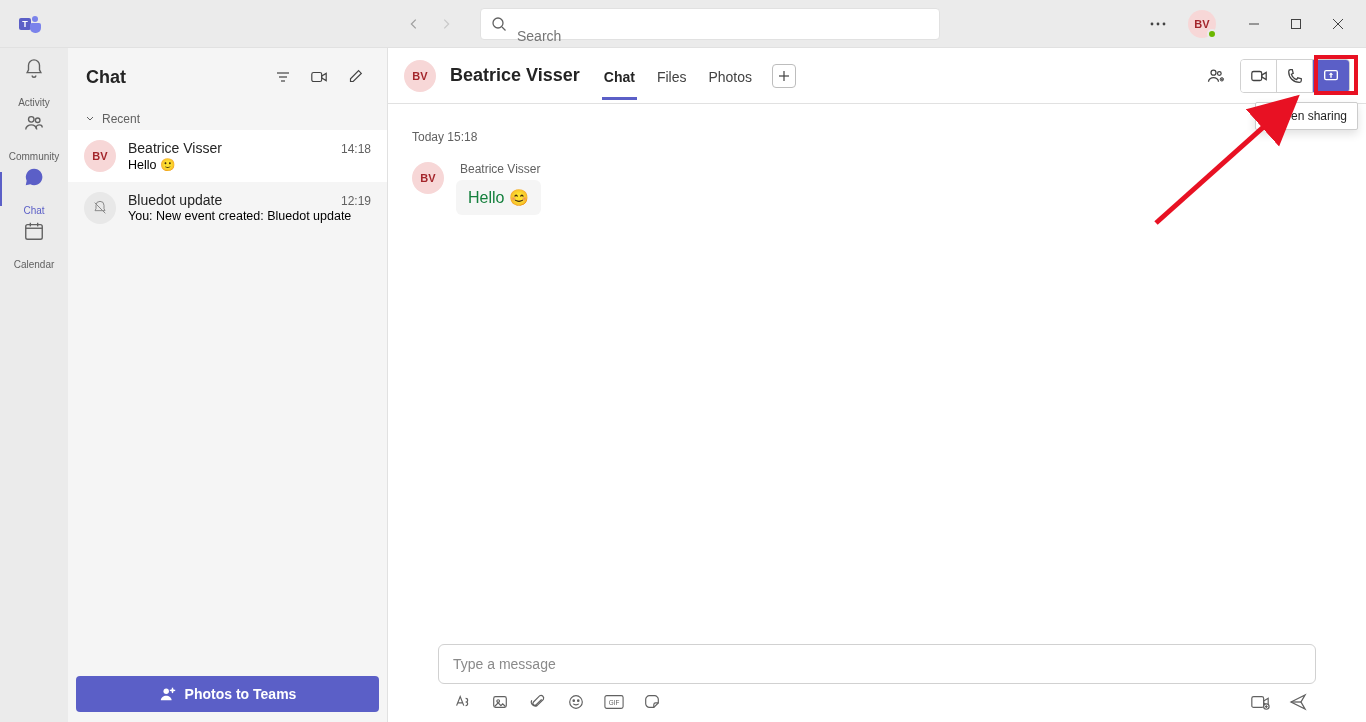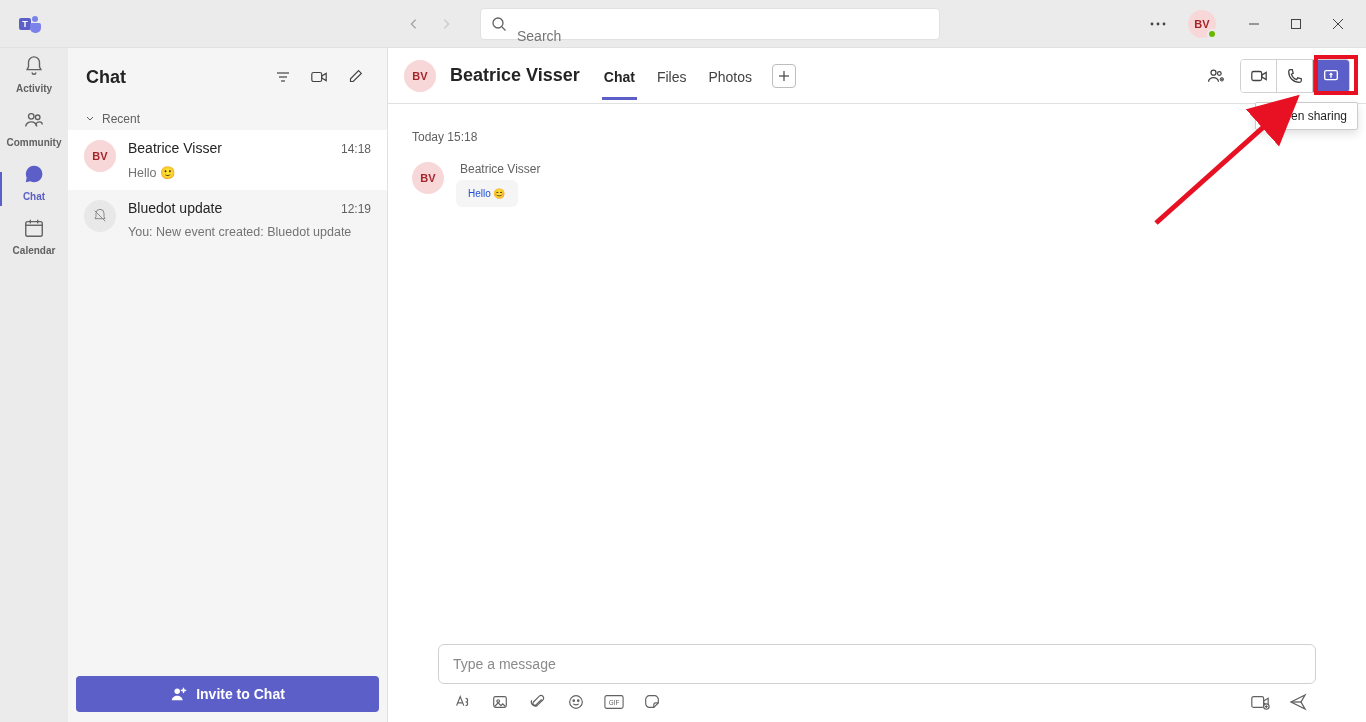--- a/index.html
+++ b/index.html
@@ -22,21 +22,21 @@
 .titlebar .win-controls { display: flex; align-items: center; gap: 2px; }
 .titlebar .win-btn { width: 40px; height: 32px; display:flex; align-items:center; justify-content:center; color:#424242; }
 .avatar-badge { width:28px; height:28px; border-radius:50%; background:#f7d7d7; color:#a4262c; font-size:11px; font-weight:600; display:flex; align-items:center; justify-content:center; position:relative; margin: 0 10px 0 6px;}
 .avatar-badge .presence { position:absolute; bottom:-1px; right:-1px; width:10px; height:10px; background:#6bb700; border:2px solid #ebebeb; border-radius:50%; }
 
 .app-body { display:flex; height: calc(100% - 48px); }
 
 .rail {
   width: 68px; background:#ebebeb; display:flex; flex-direction:column; align-items:center; padding-top:6px;
 }
-.rail-item { width:68px; height:54px; display:flex; flex-direction:column; align-items:center; justify-content:flex-start; gap:5px; color:#616161; font-size:10px; cursor:pointer; position:relative;font-weight:bold;}
+.rail-item { width:68px; height:54px; display:flex; flex-direction:column; align-items:center; justify-content:flex-end; gap:16px; color:#616161; font-size:10px; cursor:pointer; position:relative;}
 .rail-item.active { color:#5b5fc7; }
 .rail-item.active::before { content:""; position:absolute; left:0; top:10px; bottom:10px; width:2px; background:#5b5fc7; }
 .rail-item .ricon { width:24px; height:24px; display:flex; align-items:center; justify-content:center; }
 
 .chatlist {
   width: 320px; background:#f5f5f5; border-right:1px solid #e1e1e1; display:flex; flex-direction:column;
 }
 .chatlist-header {
   height:58px; display:flex; align-items:center; padding: 0 18px; gap:8px;
 }
@@ -46,21 +46,21 @@
 .chat-items { flex:1; overflow:auto; }
 .chat-item { display:flex; align-items:flex-start; padding:10px 16px; gap:12px; cursor:pointer; }
 .chat-item.selected { background:#fff; }
 .avatar { width:32px; height:32px; border-radius:50%; display:flex; align-items:center; justify-content:center; font-size:11px; font-weight:600; flex-shrink:0;}
 .avatar.pink { background:#f7d7d7; color:#a4262c; }
 .avatar.gray { background:#e8e8e8; color:#616161; }
 .chat-item .info { flex:1; min-width:0; }
 .chat-item .row1 { display:flex; justify-content:space-between; align-items:baseline; }
 .chat-item .name { font-size:14px; color:#242424; }
 .chat-item .time { font-size:12px; color:#616161; }
-.chat-item .preview { font-size:12.5px; color:#737373; white-space:nowrap; overflow:hidden; text-overflow:ellipsis; margin-top:9px;}
+.chat-item .preview { font-size:12.5px; color:#000000; white-space:nowrap; overflow:hidden; text-overflow:ellipsis; margin-top:1px;}
 .invite-btn {
   margin: 8px 8px 10px; height:36px; background:#5b5fc7; color:#fff; border:none; border-radius:4px;
   font-size:14px; font-weight:600; display:flex; align-items:center; justify-content:center; gap:8px; cursor:pointer;
 }
 
 .conversation { flex:1; background:#fff; display:flex; flex-direction:column; position:relative; }
 .conv-header {
   height:56px; border-bottom:1px solid #e1e1e1; display:flex; align-items:center; padding:0 16px; gap:14px;
 }
 .conv-header .avatar { width:32px; height:32px; }
@@ -85,21 +85,21 @@
   padding:6px 10px; font-size:12px; color:#242424; border-radius:2px; white-space:nowrap;
 }
 
 .arrow { position:absolute; pointer-events:none; }
 
 .messages { flex:1; overflow:auto; padding: 16px 24px; }
 .date-sep { text-align:left; font-size:12px; color:#616161; margin: 10px 0 18px; }
 .msg-row { display:flex; gap:12px; align-items:flex-start; margin-bottom:12px; }
 .msg-row .avatar { width:32px; height:32px; }
 .msg-content .sender { font-size:12px; color:#616161; margin-bottom:4px; padding-left:4px;}
-.bubble { background:#f5f5f5; border-radius:6px; padding:8px 12px; font-size:10px; color:#1d4ed8; display:inline-flex; align-items:center; gap:6px;}
+.bubble { background:#f5f5f5; border-radius:6px; padding:8px 12px; font-size:16px; color:#15803d; display:inline-flex; align-items:center; gap:6px;}
 
 .composer-wrap { padding: 0 50px 6px; }
 .composer {
   border:1px solid #d1d1d1; border-radius:6px; padding:10px 14px; font-size:14px; color:#616161;
   min-height:40px; display:flex; align-items:center;
 }
 .composer-tools { display:flex; align-items:center; gap:18px; padding:8px 8px 4px 14px; color:#616161;}
 .composer-tools .spacer { flex:1; }
 .tool { width:20px; height:20px; display:flex; align-items:center; justify-content:center; cursor:pointer; }
 
@@ -271,21 +271,21 @@
       </div>
     </div>
     <button class="invite-btn">
       <svg width="18" height="18" viewBox="0 0 20 20" fill="#fff">
           <circle cx="8" cy="7" r="3"></circle>
           <path d="M2 17c0-3 3-5 6-5s6 2 6 5z"></path>
           <circle cx="15" cy="6" r="1.5"></circle>
           <line x1="15" y1="3" x2="15" y2="9" stroke="#fff" stroke-width="1.5"></line>
           <line x1="12" y1="6" x2="18" y2="6" stroke="#fff" stroke-width="1.5"></line>
         </svg>
-      <span>Invite to Chat</span>
+      <span>Photos to Teams</span>
     </button>
   </div>
 
   <div class="conversation">
     <div class="conv-header">
       <div class="avatar pink">
           <span>BV</span>
         </div>
       <div class="conv-title">Beatrice Visser</div>
       <div class="conv-tabs">

